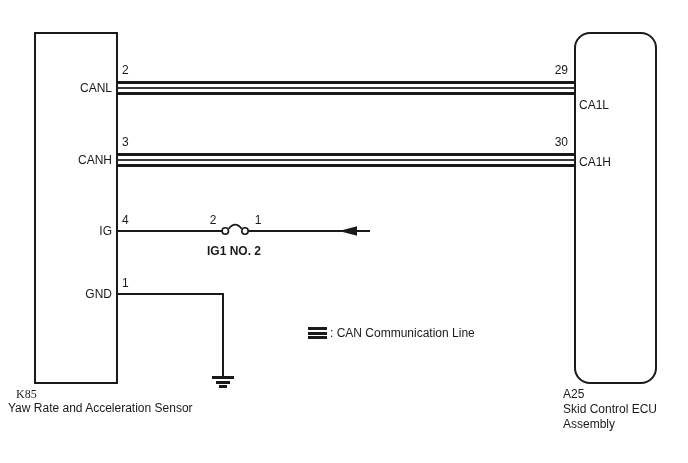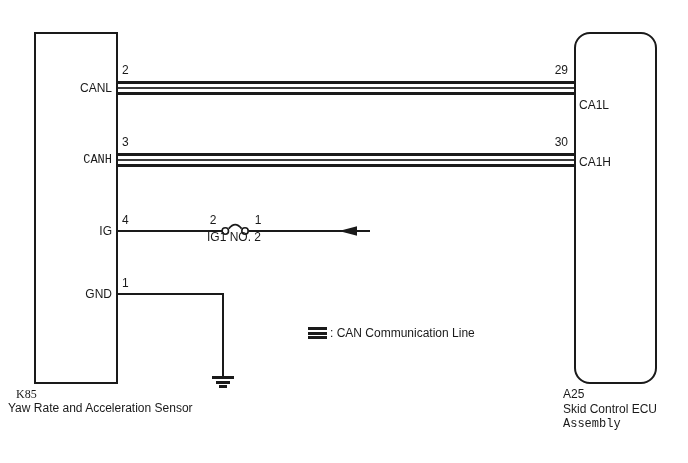--- a/index.html
+++ b/index.html
@@ -35,21 +35,21 @@
 
 <div id="stage">
 
   <div id="sensor-box" class="component-box"></div>
   <div id="ecu-box" class="component-box"></div>
 
   <div id="can-line-l" class="can-line"></div>
   <div id="can-line-h" class="can-line"></div>
 
   <div class="lbl ralign" style="left:36px;top:81px;width:76px;">CANL</div>
-  <div class="lbl ralign" style="left:36px;top:153px;width:76px;font-family:Liberation Mono, monospace;">CANH</div>
+  <div class="lbl ralign" style="left:36px;top:153px;width:76px;">CANH</div>
   <div class="lbl ralign" style="left:36px;top:224px;width:76px;text-align:right;">IG</div>
   <div class="lbl ralign" style="left:36px;top:287px;width:76px;">GND</div>
 
   <div class="pin" style="left:122px;top:64px;">2</div>
   <div class="pin" style="left:122px;top:136px;">3</div>
   <div class="pin" style="left:122px;top:214px;">4</div>
   <div class="pin" style="left:122px;top:277px;">1</div>
 
   <div class="lbl" style="left:579px;top:82px;margin-top:16px;">CA1L</div>
   <div class="lbl" style="left:579px;top:155px;">CA1H</div>
@@ -63,21 +63,21 @@
       <circle cx="107.3" cy="13" r="3.2" fill="#fff" stroke="#1a1a1a" stroke-width="1.6"></circle>
       <path d="M 110.8 10.6 Q 117.2 2.6 123.6 10.6" fill="none" stroke="#1a1a1a" stroke-width="1.8"></path>
       <circle cx="127" cy="13" r="3.2" fill="#fff" stroke="#1a1a1a" stroke-width="1.6"></circle>
     </g>
     <line x1="130.5" y1="13" x2="252" y2="13" stroke="#1a1a1a" stroke-width="2"></line>
     <polygon points="221,13 239,8.2 239,17.8" fill="#1a1a1a"></polygon>
   </svg>
 
   <div class="pin calign" style="left:206px;top:214px;width:14px;">2</div>
   <div class="pin calign" style="left:251px;top:214px;width:14px;">1</div>
-  <div class="lbl calign" style="left:205px;top:230px;width:58px;">IG1 NO. 2</div>
+  <div class="lbl calign" style="left:205px;top:244px;width:58px;font-weight:bold;">IG1 NO. 2</div>
 
 
   <div class="wire" style="left:118px;top:293px;width:106px;height:2px;"></div>
   <div class="wire" style="left:222px;top:293px;width:2px;height:84px;"></div>
   <div>
     <div class="gbar" style="left:212px;top:376px;width:22px;"></div>
     <div class="gbar" style="left:216px;top:381px;width:14px;"></div>
     <div class="gbar" style="left:219px;top:385px;width:8px;"></div>
   </div>
 
@@ -86,15 +86,15 @@
     <div class="legend-bar"></div>
     <div class="legend-bar" style="margin-bottom:0;"></div>
   </div>
   <div class="lbl" style="left:330px;top:326px;">: CAN Communication Line</div>
 
   <div class="lbl" style="left:16px;top:387px;font-family:Liberation Serif, serif;">K85</div>
   <div class="lbl" style="left:8px;top:401px;">Yaw Rate and Acceleration Sensor</div>
 
   <div class="lbl" style="left:563px;top:387px;text-align:center;">A25</div>
   <div class="lbl" style="left:563px;top:402px;">Skid Control ECU</div>
-  <div class="lbl" style="left:563px;top:417px;font-family:Liberation Mono, monospace;">Assembly</div>
+  <div class="lbl" style="left:563px;top:417px;">Assembly</div>
 
 </div>
 
 </body></html>

